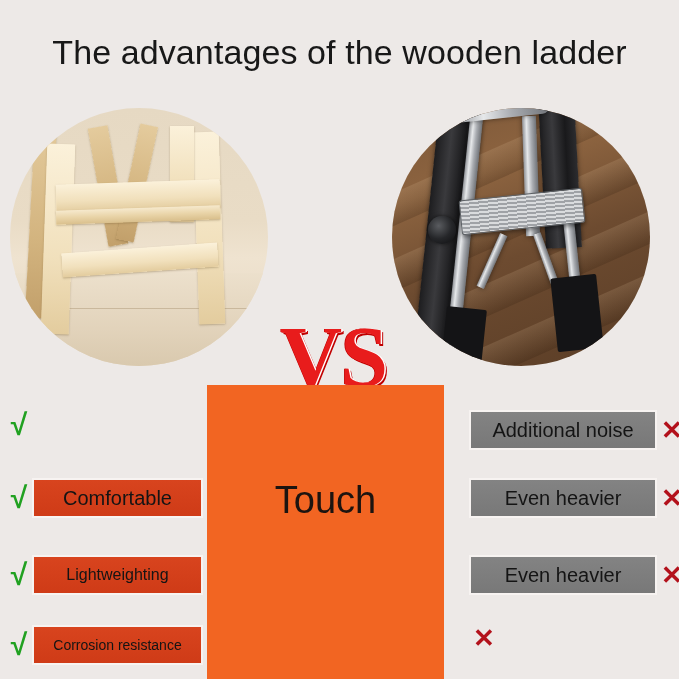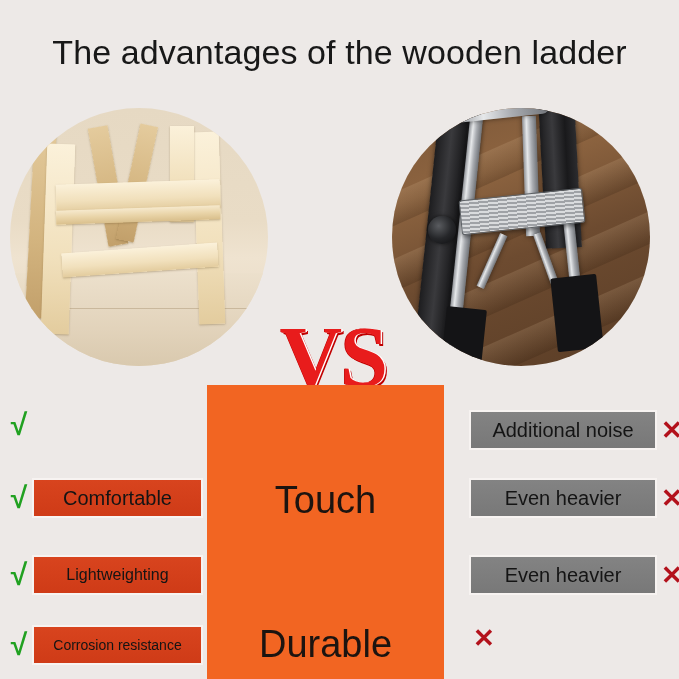--- a/index.html
+++ b/index.html
@@ -320,19 +320,18 @@
     </div>
     <div class="row-right" style="top:170px;">
       <span class="pill con fs-md">Even heavier</span>
       <span class="cross">✕</span>
     </div>
 
     <div class="row-left" style="top:240px;">
       <span class="check">√</span>
       <span class="pill pro fs-xs">Corrosion resistance</span>
     </div>
-    <div class="center-label" style="top:238px;">Durable</div>
     <div class="row-right" style="top:240px;">
       <span class="cross">✕</span>
     </div>
 
   </div>
 </div>
 
 </body></html>

